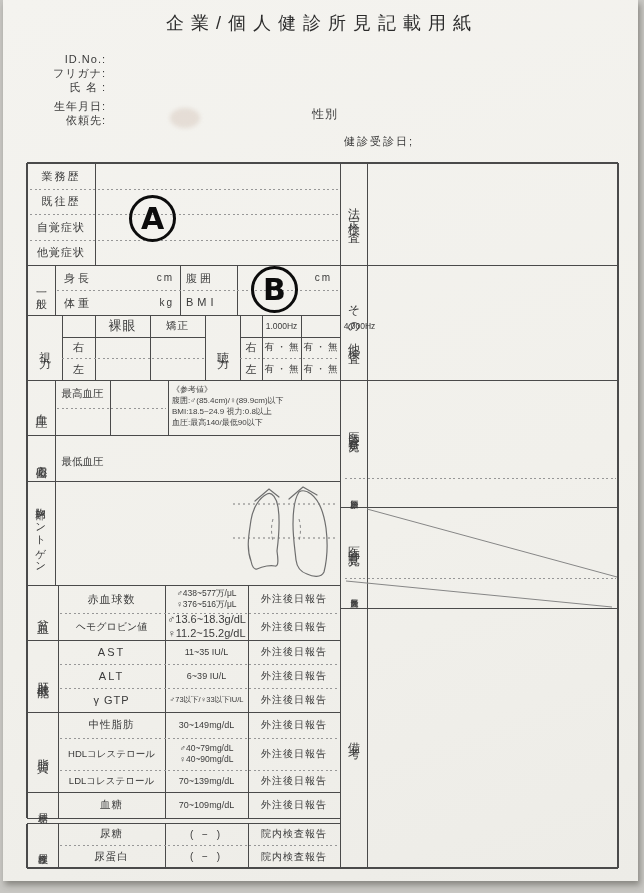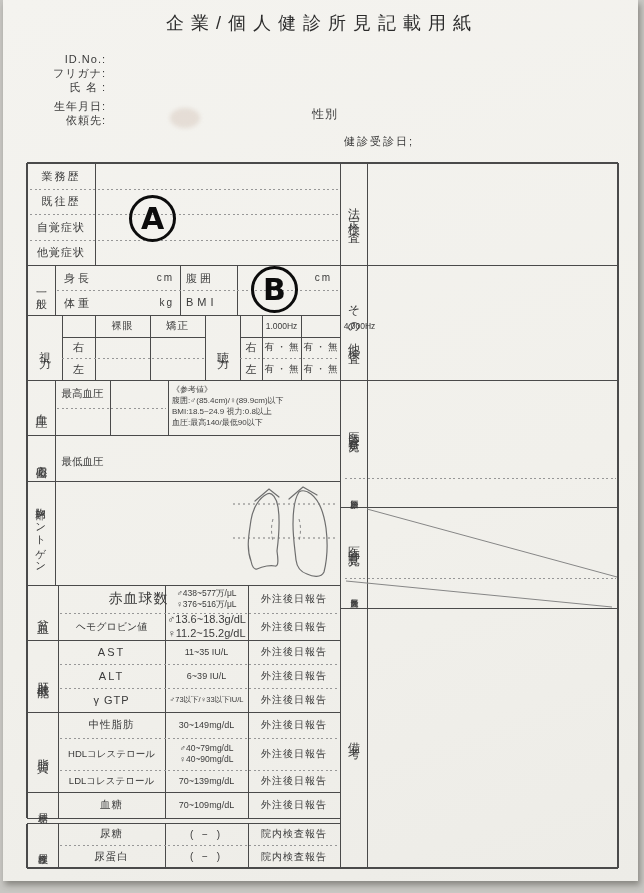--- a/index.html
+++ b/index.html
@@ -143,21 +143,21 @@
 <div class="v" style="left:27px;top:265px;width:28px;height:50px;font-size:11px;letter-spacing:4px;">一般</div>
 <div class="t" style="left:64px;top:271px;font-size:11px;letter-spacing:3px;">身長</div>
 <div class="t rt" style="left:130px;top:272px;width:44px;font-size:10px;letter-spacing:2px;">cm</div>
 <div class="t" style="left:64px;top:296px;font-size:11px;letter-spacing:3px;">体重</div>
 <div class="t rt" style="left:130px;top:297px;width:44px;font-size:10px;letter-spacing:2px;">kg</div>
 <div class="t" style="left:186px;top:271px;font-size:11px;letter-spacing:3px;">腹囲</div>
 <div class="t" style="left:186px;top:296px;font-size:11px;letter-spacing:4px;">BMI</div>
 <div class="t rt" style="left:290px;top:272px;width:42px;font-size:10px;letter-spacing:2px;">cm</div>
 
 <div class="v" style="left:27px;top:315px;width:35px;height:65px;font-size:12px;letter-spacing:6px;">視力</div>
-<div class="t c" style="left:95px;top:315px;width:55px;height:22px;font-size:10px;letter-spacing:1px;">裸眼</div>
+<div class="t c" style="left:95px;top:315px;width:55px;height:22px;font-size:13px;letter-spacing:1px;">裸眼</div>
 <div class="t c" style="left:150px;top:315px;width:55px;height:22px;font-size:10.5px;letter-spacing:1px;">矯正</div>
 <div class="t c" style="left:62px;top:337px;width:33px;height:21px;font-size:11px;">右</div>
 <div class="t c" style="left:62px;top:358px;width:33px;height:22px;font-size:11px;">左</div>
 
 <div class="v" style="left:205px;top:315px;width:35px;height:65px;font-size:12px;letter-spacing:6px;">聴力</div>
 <div class="t c" style="left:262px;top:315px;width:39px;height:22px;font-size:8.5px;">1.000Hz</div>
 <div class="t c" style="left:318px;top:315px;width:39px;height:22px;font-size:8.5px;margin-left:22px;">4.000Hz</div>
 <div class="t c" style="left:240px;top:337px;width:22px;height:21px;font-size:11px;">右</div>
 <div class="t c" style="left:240px;top:358px;width:22px;height:22px;font-size:11px;">左</div>
 <div class="t c" style="left:262px;top:337px;width:39px;height:21px;font-size:9.5px;">有 ・ 無</div>
@@ -189,21 +189,21 @@
     <path d="M48,38 C46,45 46,52 48,60"></path>
     <path d="M74,38 C76,45 76,52 74,60"></path>
   </g>
   <g stroke="#7a7a7a" stroke-width="1" stroke-dasharray="2,3">
     <line x1="8" y1="23" x2="110" y2="23"></line>
     <line x1="8" y1="57" x2="110" y2="57"></line>
   </g>
 </svg>
 
 <div class="v" style="left:27px;top:585px;width:31px;height:55px;font-size:12px;letter-spacing:3px;">貧血</div>
-<div class="t c" style="left:58px;top:585px;width:107px;height:28px;font-size:14px;letter-spacing:1px;padding-left:27px;">赤血球数</div>
+<div class="t c" style="left:58px;top:585px;width:107px;height:28px;font-size:11px;letter-spacing:1px;">赤血球数</div>
 <div class="t col" style="left:165px;top:585px;width:83px;height:28px;font-size:8.5px;">
   <span>♂438~577万/μL</span>
   <span>♀376~516万/μL</span>
 </div>
 <div class="t c" style="left:248px;top:585px;width:92px;height:28px;font-size:10px;letter-spacing:1px;">外注後日報告</div>
 <div class="t c" style="left:58px;top:613px;width:107px;height:27px;font-size:10px;">ヘモグロビン値</div>
 <div class="t col" style="left:165px;top:613px;width:83px;height:27px;font-size:11px;">
   <span>♂13.6~18.3g/dL</span>
   <span>♀11.2~15.2g/dL</span>
 </div>

